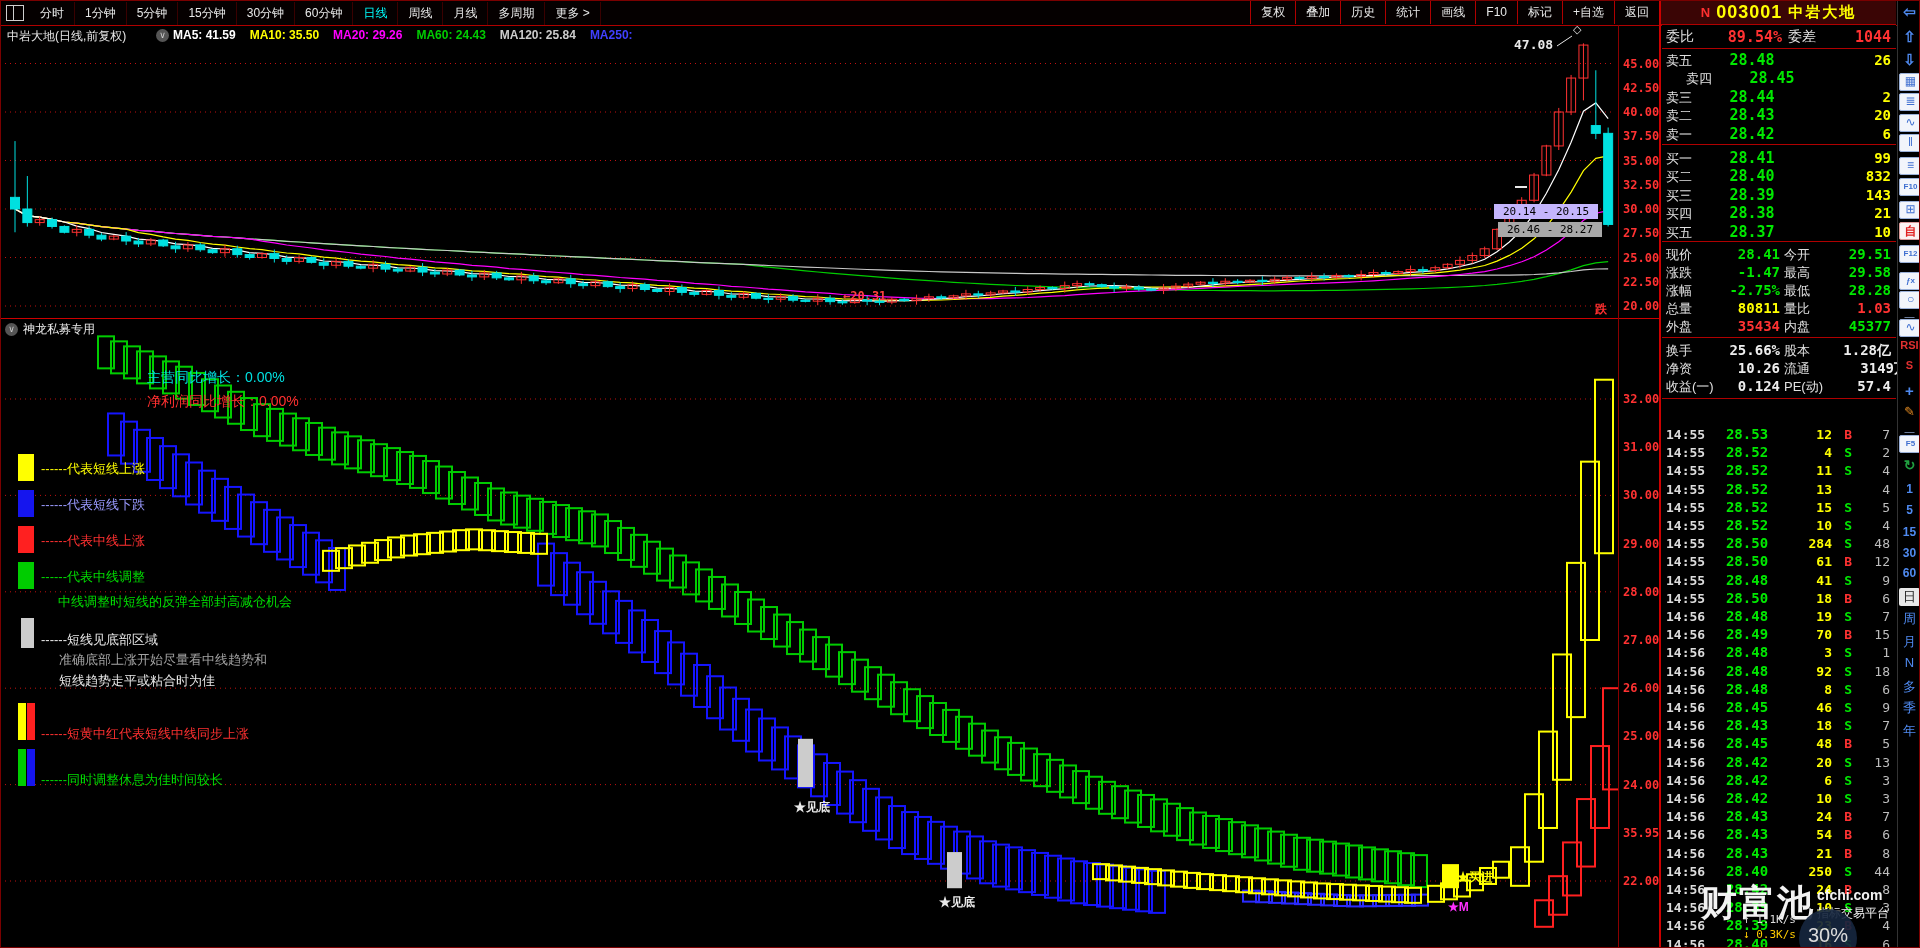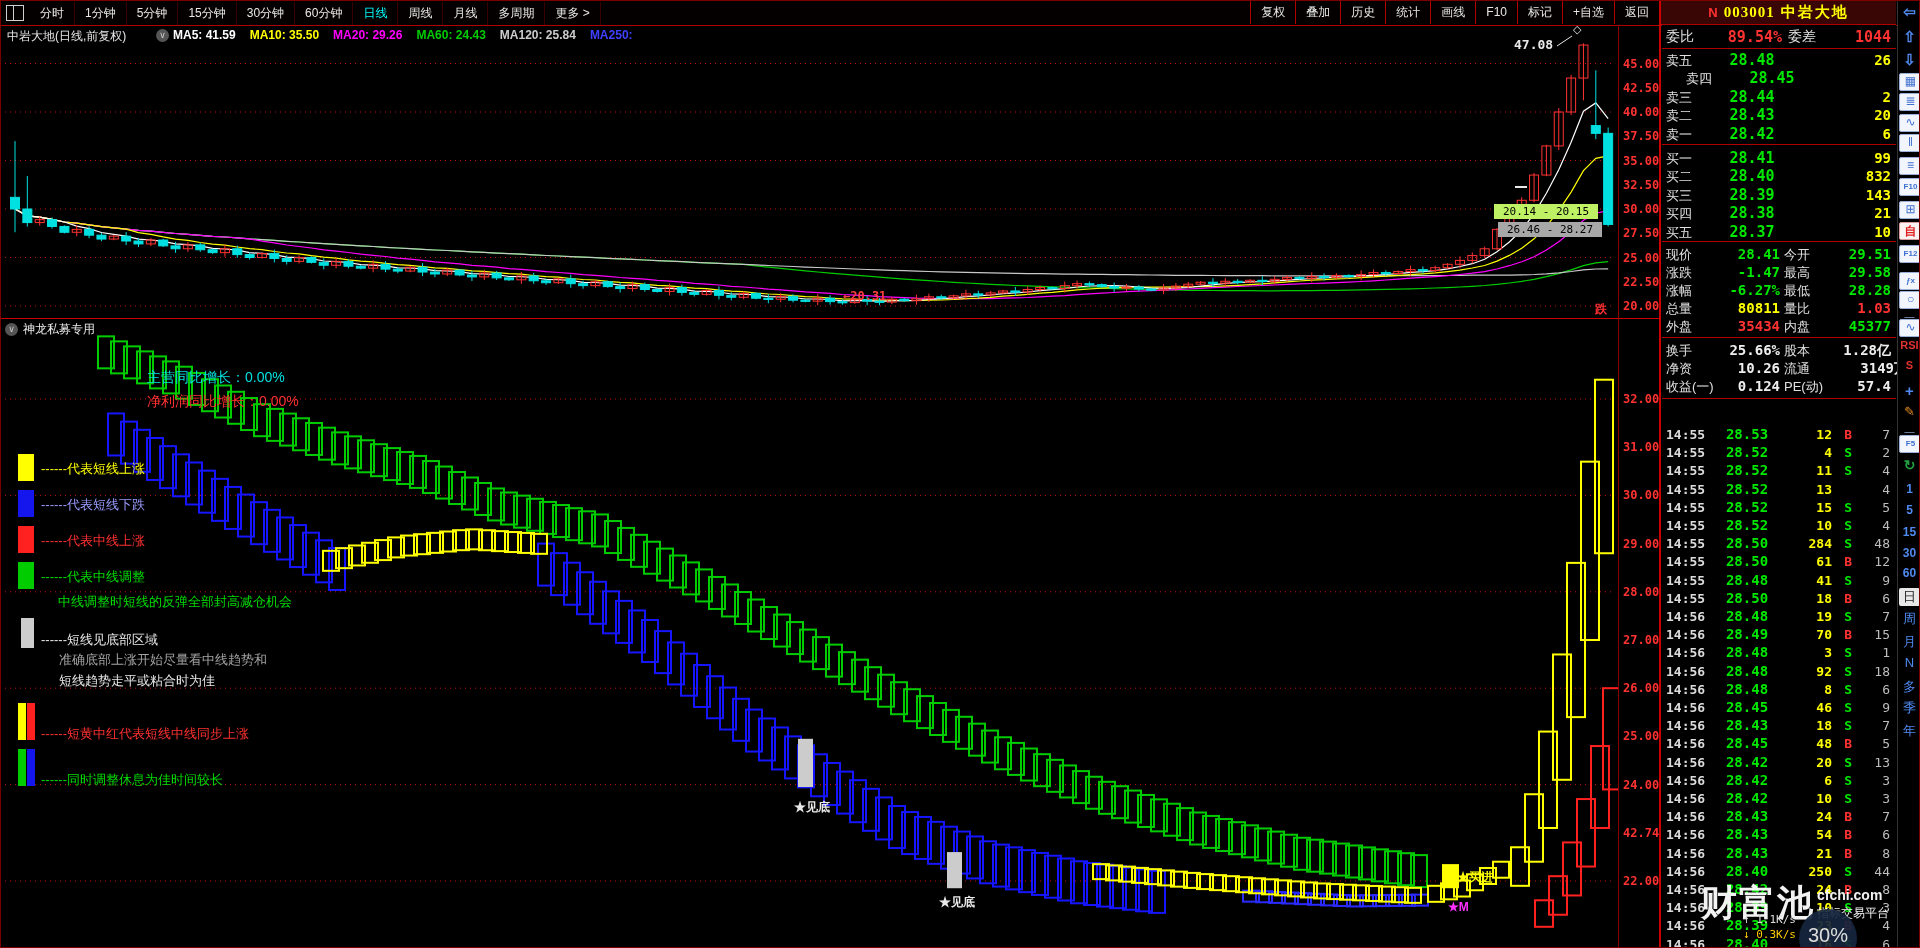--- a/index.html
+++ b/index.html
@@ -11,21 +11,21 @@
   #menubar{left:0;top:0;width:1920px;height:24px;background:#050000;border-bottom:1px solid #b00000;display:flex;align-items:center;}
   .mitem{padding:0 10px;font-size:12px;color:#e8e8e8;border-right:1px solid #3a0000;line-height:23px;cursor:default;white-space:nowrap;}
   .mitem.active{color:#00ffff;}
   #menu-right{position:absolute;right:262px;top:0;display:flex;height:23px;}
   .mitem.rt{border-left:1px solid #b00000;border-right:none;}
   #win-icon{width:16px;height:14px;border:1px solid #cfcfcf;margin:0 6px 0 5px;position:relative;}
   #win-icon:after{content:"";position:absolute;left:6px;top:0;width:1px;height:14px;background:#cfcfcf;}
   #quote-head{left:1660px;top:0;width:235px;height:23px;background:#3a0505;border-bottom:1px solid #b00000;
               display:flex;align-items:center;justify-content:center;gap:6px;}
   #quote-head .n{color:#ff3030;font-weight:bold;font-size:13px;}
-  #quote-head .cd{color:#ffff00;font-weight:bold;font-size:15px;letter-spacing:1px;font-family:Liberation Serif, serif;}
+  #quote-head .cd{color:#ffff00;font-weight:bold;font-size:18px;letter-spacing:1px;font-family:Liberation Sans, sans-serif;}
   #quote-head .nm{color:#ffff00;font-weight:bold;font-size:15px;letter-spacing:2px;}
   
   #chart-title{left:6px;top:27px;font-size:12px;color:#e8e8e8;}
   .ma-lab{font-size:12px;font-weight:bold;}
   #chev1{left:155px;top:28px;width:13px;height:13px;border-radius:50%;background:#555;color:#ccc;font-size:9px;text-align:center;line-height:12px;}
   
   .ytick{position:absolute;width:44px;text-align:left;color:#ff3232;font-size:12px;font-weight:bold;font-family:"DejaVu Sans Mono",monospace;}
   
   .vline{position:absolute;background:#8a0000;width:1px;}
   .hline{position:absolute;background:#b00000;height:1px;}
@@ -66,21 +66,21 @@
   #banner{left:528px;top:528px;width:378px;height:34px;background:#332300;color:#ffc800;
           font-size:24px;font-weight:bold;text-align:center;line-height:34px;letter-spacing:1px;white-space:nowrap;
           text-shadow:-2px 0 2px #e01000,2px 0 2px #e01000,0 -2px 2px #e01000,0 2px 2px #e01000;}
   .marker{position:absolute;font-size:12px;font-weight:bold;white-space:nowrap;}
   #footbox{left:3px;top:905px;width:256px;height:38px;background:#3a10e8;border:1px solid #c8c8c8;}
   #footbox .patch{position:absolute;left:110px;top:3px;width:142px;height:31px;background:#6a5cf2;}
   #footbox .pre{position:absolute;left:30px;top:12px;color:#ff2020;font-size:13px;font-weight:bold;white-space:nowrap;}
   #footbox .big{position:absolute;left:114px;top:1px;color:#ffe000;font-size:26px;font-weight:bold;white-space:nowrap;
                 text-shadow:-2px 0 2px #e01000,2px 0 2px #e01000,0 -2px 2px #e01000,0 2px 2px #e01000;}
   
-  .range-box{position:absolute;background:#bef264;color:#000;font-size:11px;font-family:"DejaVu Sans Mono",monospace;
+  .range-box{position:absolute;background:#c4b5fd;color:#000;font-size:11px;font-family:"DejaVu Sans Mono",monospace;
              text-align:center;line-height:15px;height:15px;width:104px;}
   
   #wm{left:1698px;top:878px;width:200px;height:70px;pointer-events:none;}
   #wm .brand{position:absolute;left:2px;top:0px;color:#fff;font-size:36px;font-weight:bold;letter-spacing:2px;opacity:.95;}
   #wm .dom{position:absolute;left:118px;top:8px;color:#fff;font-size:14px;font-weight:bold;opacity:.95;}
   #wm .tag{position:absolute;left:118px;top:26px;color:#fff;font-size:12px;opacity:.95;}
   #wm .pct{position:absolute;left:100px;top:30px;width:58px;height:58px;border-radius:50%;background:#16263e;opacity:.92;
            color:#eee;font-size:20px;text-align:center;line-height:52px;}
   #wm .spd{position:absolute;left:44px;font-size:11px;color:#ddd;font-family:"DejaVu Sans Mono",monospace;}
 </style>
@@ -740,21 +740,21 @@
   <div id="axis-bot">
       <div class="ytick" style="left: 1622px; top: 391px;">32.00</div>
       <div class="ytick" style="left: 1622px; top: 439.2px;">31.00</div>
       <div class="ytick" style="left: 1622px; top: 487.4px;">30.00</div>
       <div class="ytick" style="left: 1622px; top: 535.6px;">29.00</div>
       <div class="ytick" style="left: 1622px; top: 583.8px;">28.00</div>
       <div class="ytick" style="left: 1622px; top: 632px;">27.00</div>
       <div class="ytick" style="left: 1622px; top: 680.2px;">26.00</div>
       <div class="ytick" style="left: 1622px; top: 728.4px;">25.00</div>
       <div class="ytick" style="left: 1622px; top: 776.6px;">24.00</div>
-      <div class="ytick" style="left: 1622px; top: 824.8px;">42.74</div>
+      <div class="ytick" style="left: 1622px; top: 824.8px;">35.95</div>
       <div class="ytick" style="left: 1622px; top: 873px;">22.00</div>
     </div>
   <div class="vline" style="left:1617px;top:24px;height:924px;"></div>
   <div class="vline" style="left:1658px;top:0;height:948px;width:2px;background:#cc0000;"></div>
 
   <div id="quote" class="abs">
     <div class="qrow" style="top:2px;">
       <span class="qlab" style="font-size:14px;">委比</span>
       <span class="sv" style="left:40px;width:80px;color:#ff3232;font-size:15px;">89.54%</span>
       <span class="qlab" style="left:126px;font-size:14px;">委差</span>
@@ -823,21 +823,21 @@
           <span class="sv" style="right: 5px; color: rgb(0, 232, 0);">29.51</span>
         </div>
         <div class="qrow" style="top: 238px;">
           <span class="qlab">涨跌</span>
           <span class="sv" style="left: 48px; width: 70px; color: rgb(0, 232, 0);">-1.47</span>
           <span class="qlab" style="left: 122px;">最高</span>
           <span class="sv" style="right: 5px; color: rgb(0, 232, 0);">29.58</span>
         </div>
         <div class="qrow" style="top: 256px;">
           <span class="qlab">涨幅</span>
-          <span class="sv" style="left: 48px; width: 70px; color: rgb(0, 232, 0);">-6.27%</span>
+          <span class="sv" style="left: 48px; width: 70px; color: rgb(0, 232, 0);">-2.75%</span>
           <span class="qlab" style="left: 122px;">最低</span>
           <span class="sv" style="right: 5px; color: rgb(0, 232, 0);">28.28</span>
         </div>
         <div class="qrow" style="top: 274px;">
           <span class="qlab">总量</span>
           <span class="sv" style="left: 48px; width: 70px; color: rgb(255, 255, 0);">80811</span>
           <span class="qlab" style="left: 122px;">量比</span>
           <span class="sv" style="right: 5px; color: rgb(255, 50, 50);">1.03</span>
         </div>
         <div class="qrow" style="top: 292px;">

